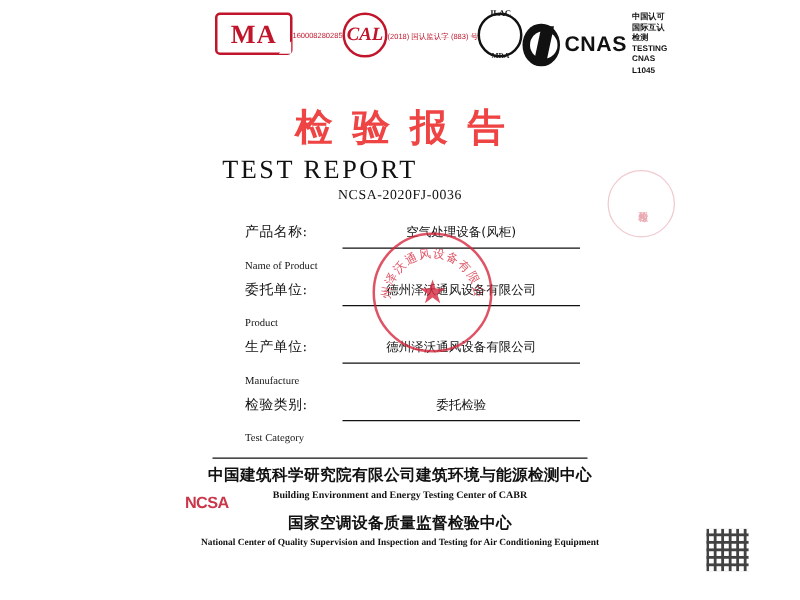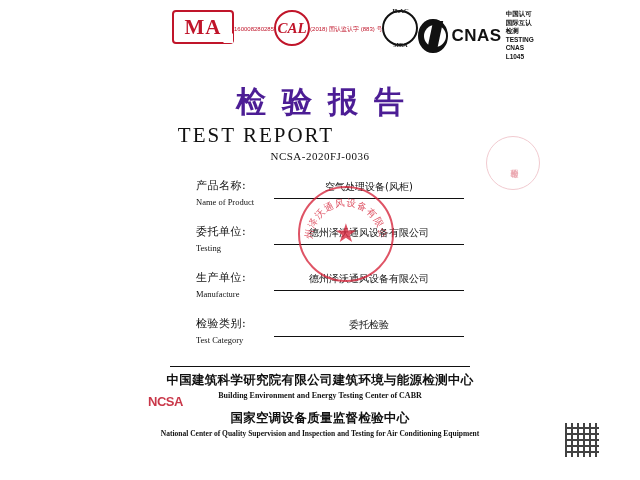--- a/index.html
+++ b/index.html
@@ -163,21 +163,21 @@
     position: absolute;
     top: 82px;
     left: 0;
     width: 640px;
     text-align: center;
     font-family: "DejaVu Serif", serif;
     font-size: 30px;
     letter-spacing: 16px;
     text-indent: 16px;
     font-weight: bold;
-    color: #4c1d95;
+    color: #ef4444;
   }
   .title-en {
     position: absolute;
     top: 123px;
     left: 0;
     width: 512px;
     text-align: center;
     font-family: "Liberation Serif", serif;
     font-size: 21px;
     letter-spacing: 2px;
@@ -215,21 +215,21 @@
     font-family: "DejaVu Serif", serif;
     font-size: 11px;
     color: #111;
     letter-spacing: 0.5px;
     white-space: nowrap;
   }
   .label-en {
     font-family: "Liberation Serif", serif;
     font-size: 8.5px;
     color: #111;
-    margin-top: 4px;
+    margin-top: 14px;
     white-space: nowrap;
   }
   .field-value {
     position: absolute;
     left: 78px;
     right: 0;
     top: 0;
     height: 20px;
     border-bottom: 1px solid #111;
     text-align: center;
@@ -439,21 +439,21 @@
       <div class="field-label">
         <div class="label-cn">产品名称:</div>
         <div class="label-en">Name of Product</div>
       </div>
       <div class="field-value">空气处理设备(风柜)</div>
     </div>
 
     <div class="field-row">
       <div class="field-label">
         <div class="label-cn">委托单位:</div>
-        <div class="label-en">Testing</div>
+        <div class="label-en">Product</div>
       </div>
       <div class="field-value">德州泽沃通风设备有限公司</div>
     </div>
 
     <div class="field-row">
       <div class="field-label">
         <div class="label-cn">生产单位:</div>
         <div class="label-en">Manufacture</div>
       </div>
       <div class="field-value">德州泽沃通风设备有限公司</div>

